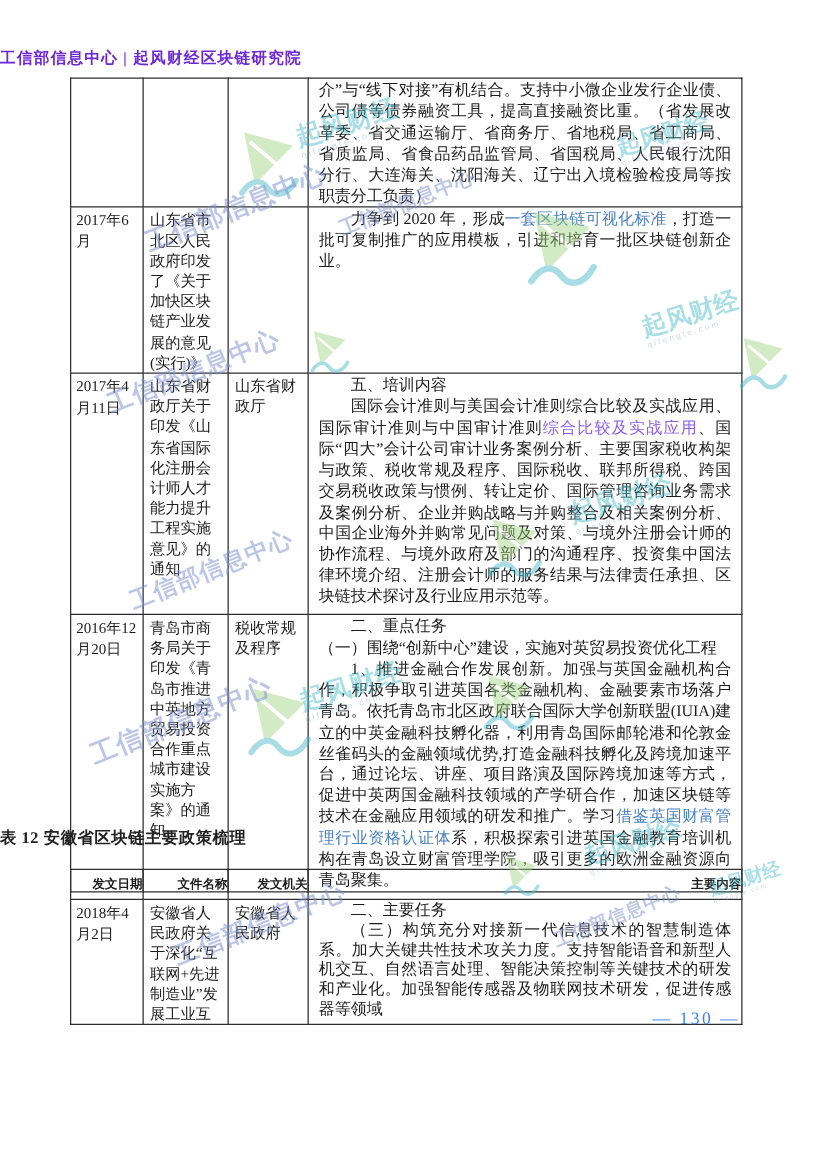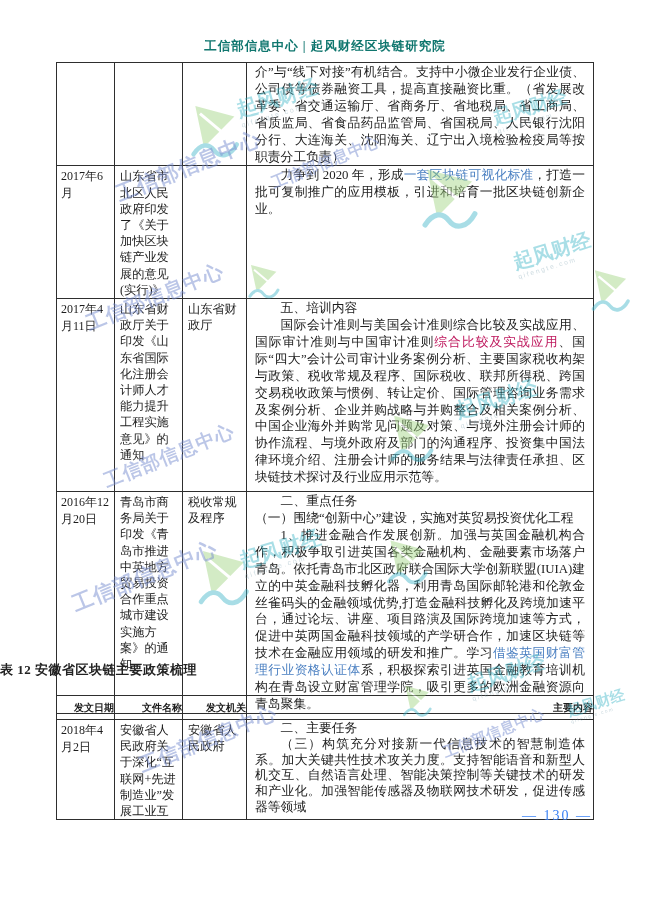--- a/index.html
+++ b/index.html
@@ -1,19 +1,19 @@
 <!DOCTYPE html>
 <html><head>
 <meta charset="utf-8">
 <style>
   html,body{margin:0;padding:0;background:#ffffff;}
   .page{position:relative;width:650px;height:919px;background:#ffffff;overflow:hidden;
         font-family:"Liberation Serif","DejaVu Serif",serif;color:#1c1c1c;}
-  .doc-header{position:absolute;top:38px;left:0;width:100%;text-align:center;
-        font-size:12.5px;font-weight:bold;letter-spacing:1px;color:#0f766e;}
+  .doc-header{position:absolute;top:38px;left:0;width:100%;text-align:left;
+        font-size:12.5px;font-weight:bold;letter-spacing:1px;color:#6d28d9;}
   table.policy{position:absolute;left:56px;width:537px;border-collapse:collapse;table-layout:fixed;
         background:transparent;}
   #table1{top:62px;padding-left:15px;}
   #table2{top:695px;}
   td,th{border:1.6px solid #2e2e2e;vertical-align:top;overflow:hidden;
         font-size:12.8px;line-height:16.9px;}
   col.w-date{width:58px;}col.w-file{width:68px;}col.w-agency{width:64px;}col.w-content{width:347px;}
   td.c-date{font-size:12px;padding:2px 2px 0 4px;line-height:17px;}
   td.c-file,td.c-agency{font-size:12.2px;padding:2px 3px 0 5px;line-height:16.2px;}
   td.c-content{padding:1px 8px 0 8px;}
@@ -67,21 +67,21 @@
           <td class="c-content">
             <p class="indent"><span>力争到 2020 年，形成</span><span class="link" style="color: rgb(74, 127, 193);">一套区块链可视化标准</span><span>，打造一批可复制推广的应用模板，引进和培育一批区块链创新企业。</span></p>
           </td>
         </tr>
         <tr style="height: 193px;">
           <td class="c-date">2017年4月11日</td>
           <td class="c-file">山东省财政厅关于印发《山东省国际化注册会计师人才能力提升工程实施意见》的通知</td>
           <td class="c-agency">山东省财政厅</td>
           <td class="c-content">
             <p class="indent"><span>五、培训内容</span></p>
-            <p class="indent"><span>国际会计准则与美国会计准则综合比较及实战应用、国际审计准则与中国审计准则</span><span class="link" style="color: #be185d;">综合比较及实战应用</span><span>、国际“四大”会计公司审计业务案例分析、主要国家税收构架与政策、税收常规及程序、国际税收、联邦所得税、跨国交易税收政策与惯例、转让定价、国际管理咨询业务需求及案例分析、企业并购战略与并购整合及相关案例分析、中国企业海外并购常见问题及对策、与境外注册会计师的协作流程、与境外政府及部门的沟通程序、投资集中国法律环境介绍、注册会计师的服务结果与法律责任承担、区块链技术探讨及行业应用示范等。</span></p>
+            <p class="indent"><span>国际会计准则与美国会计准则综合比较及实战应用、国际审计准则与中国审计准则</span><span class="link" style="color: #8b5cf6;">综合比较及实战应用</span><span>、国际“四大”会计公司审计业务案例分析、主要国家税收构架与政策、税收常规及程序、国际税收、联邦所得税、跨国交易税收政策与惯例、转让定价、国际管理咨询业务需求及案例分析、企业并购战略与并购整合及相关案例分析、中国企业海外并购常见问题及对策、与境外注册会计师的协作流程、与境外政府及部门的沟通程序、投资集中国法律环境介绍、注册会计师的服务结果与法律责任承担、区块链技术探讨及行业应用示范等。</span></p>
           </td>
         </tr>
         <tr style="height: 201px;">
           <td class="c-date">2016年12月20日</td>
           <td class="c-file">青岛市商务局关于印发《青岛市推进中英地方贸易投资合作重点城市建设实施方案》的通知</td>
           <td class="c-agency">税收常规及程序</td>
           <td class="c-content">
             <p class="indent"><span>二、重点任务</span></p>
             <p><span>（一）围绕“创新中心”建设，实施对英贸易投资优化工程</span></p>
             <p class="indent"><span>1、推进金融合作发展创新。加强与英国金融机构合作，积极争取引进英国各类金融机构、金融要素市场落户青岛。依托青岛市北区政府联合国际大学创新联盟(IUIA)建立的中英金融科技孵化器，利用青岛国际邮轮港和伦敦金丝雀码头的金融领域优势,打造金融科技孵化及跨境加速平台，通过论坛、讲座、项目路演及国际跨境加速等方式，促进中英两国金融科技领域的产学研合作，加速区块链等技术在金融应用领域的研发和推广。学习</span><span class="link" style="color: rgb(74, 127, 193);">借鉴英国财富管理行业资格认证体</span><span>系，积极探索引进英国金融教育培训机构在青岛设立财富管理学院，吸引更多的欧洲金融资源向青岛聚集。</span></p>

